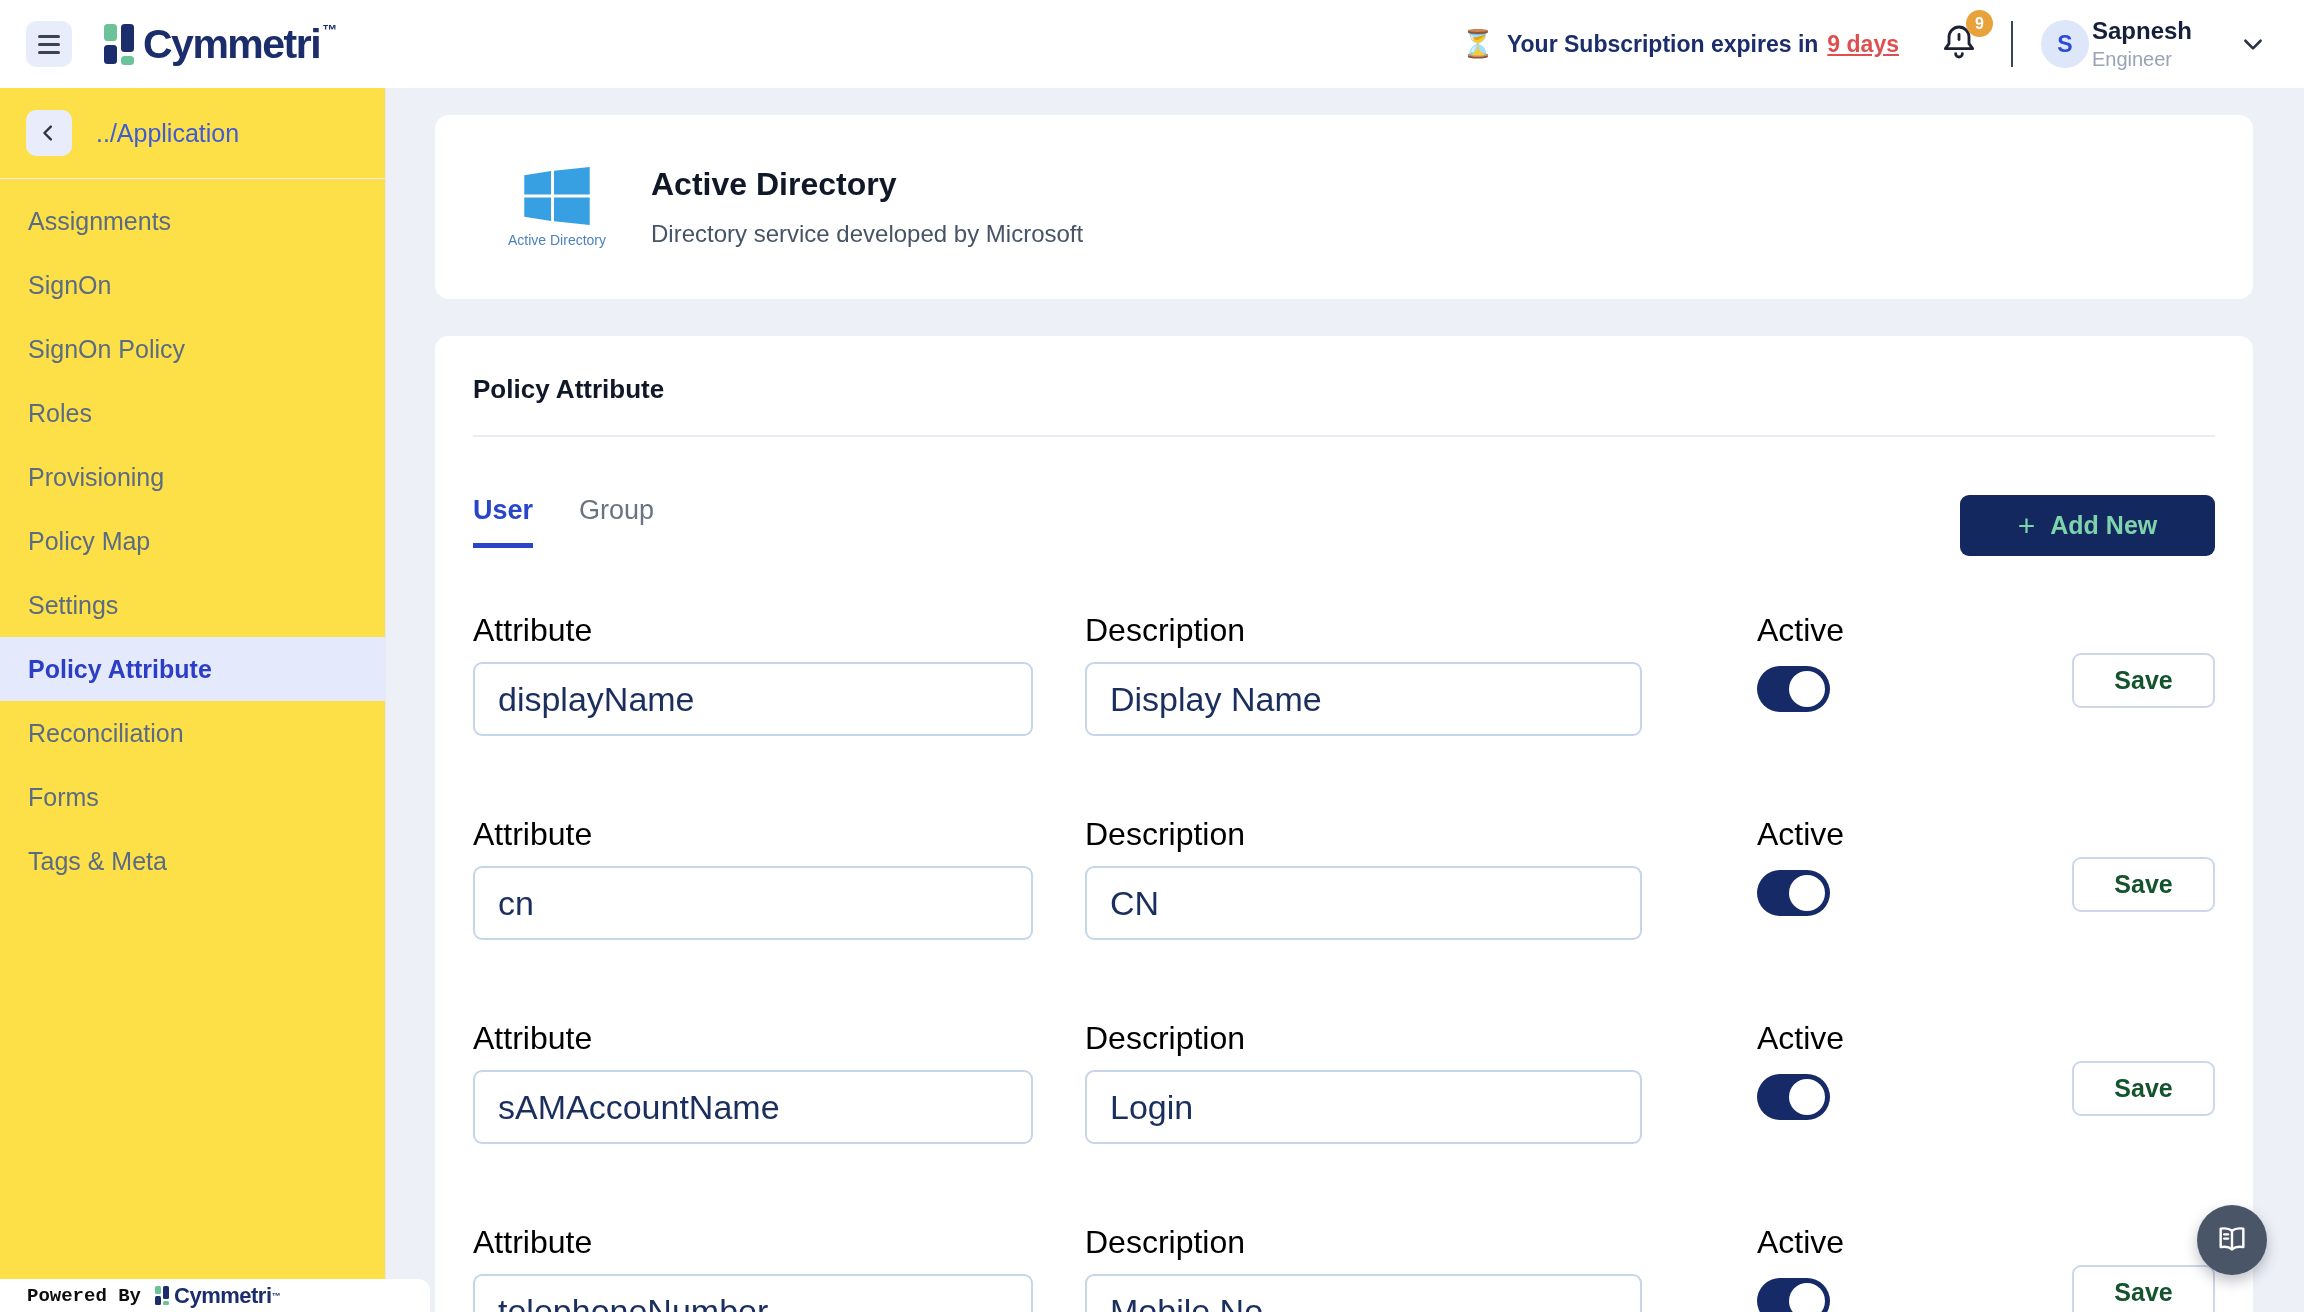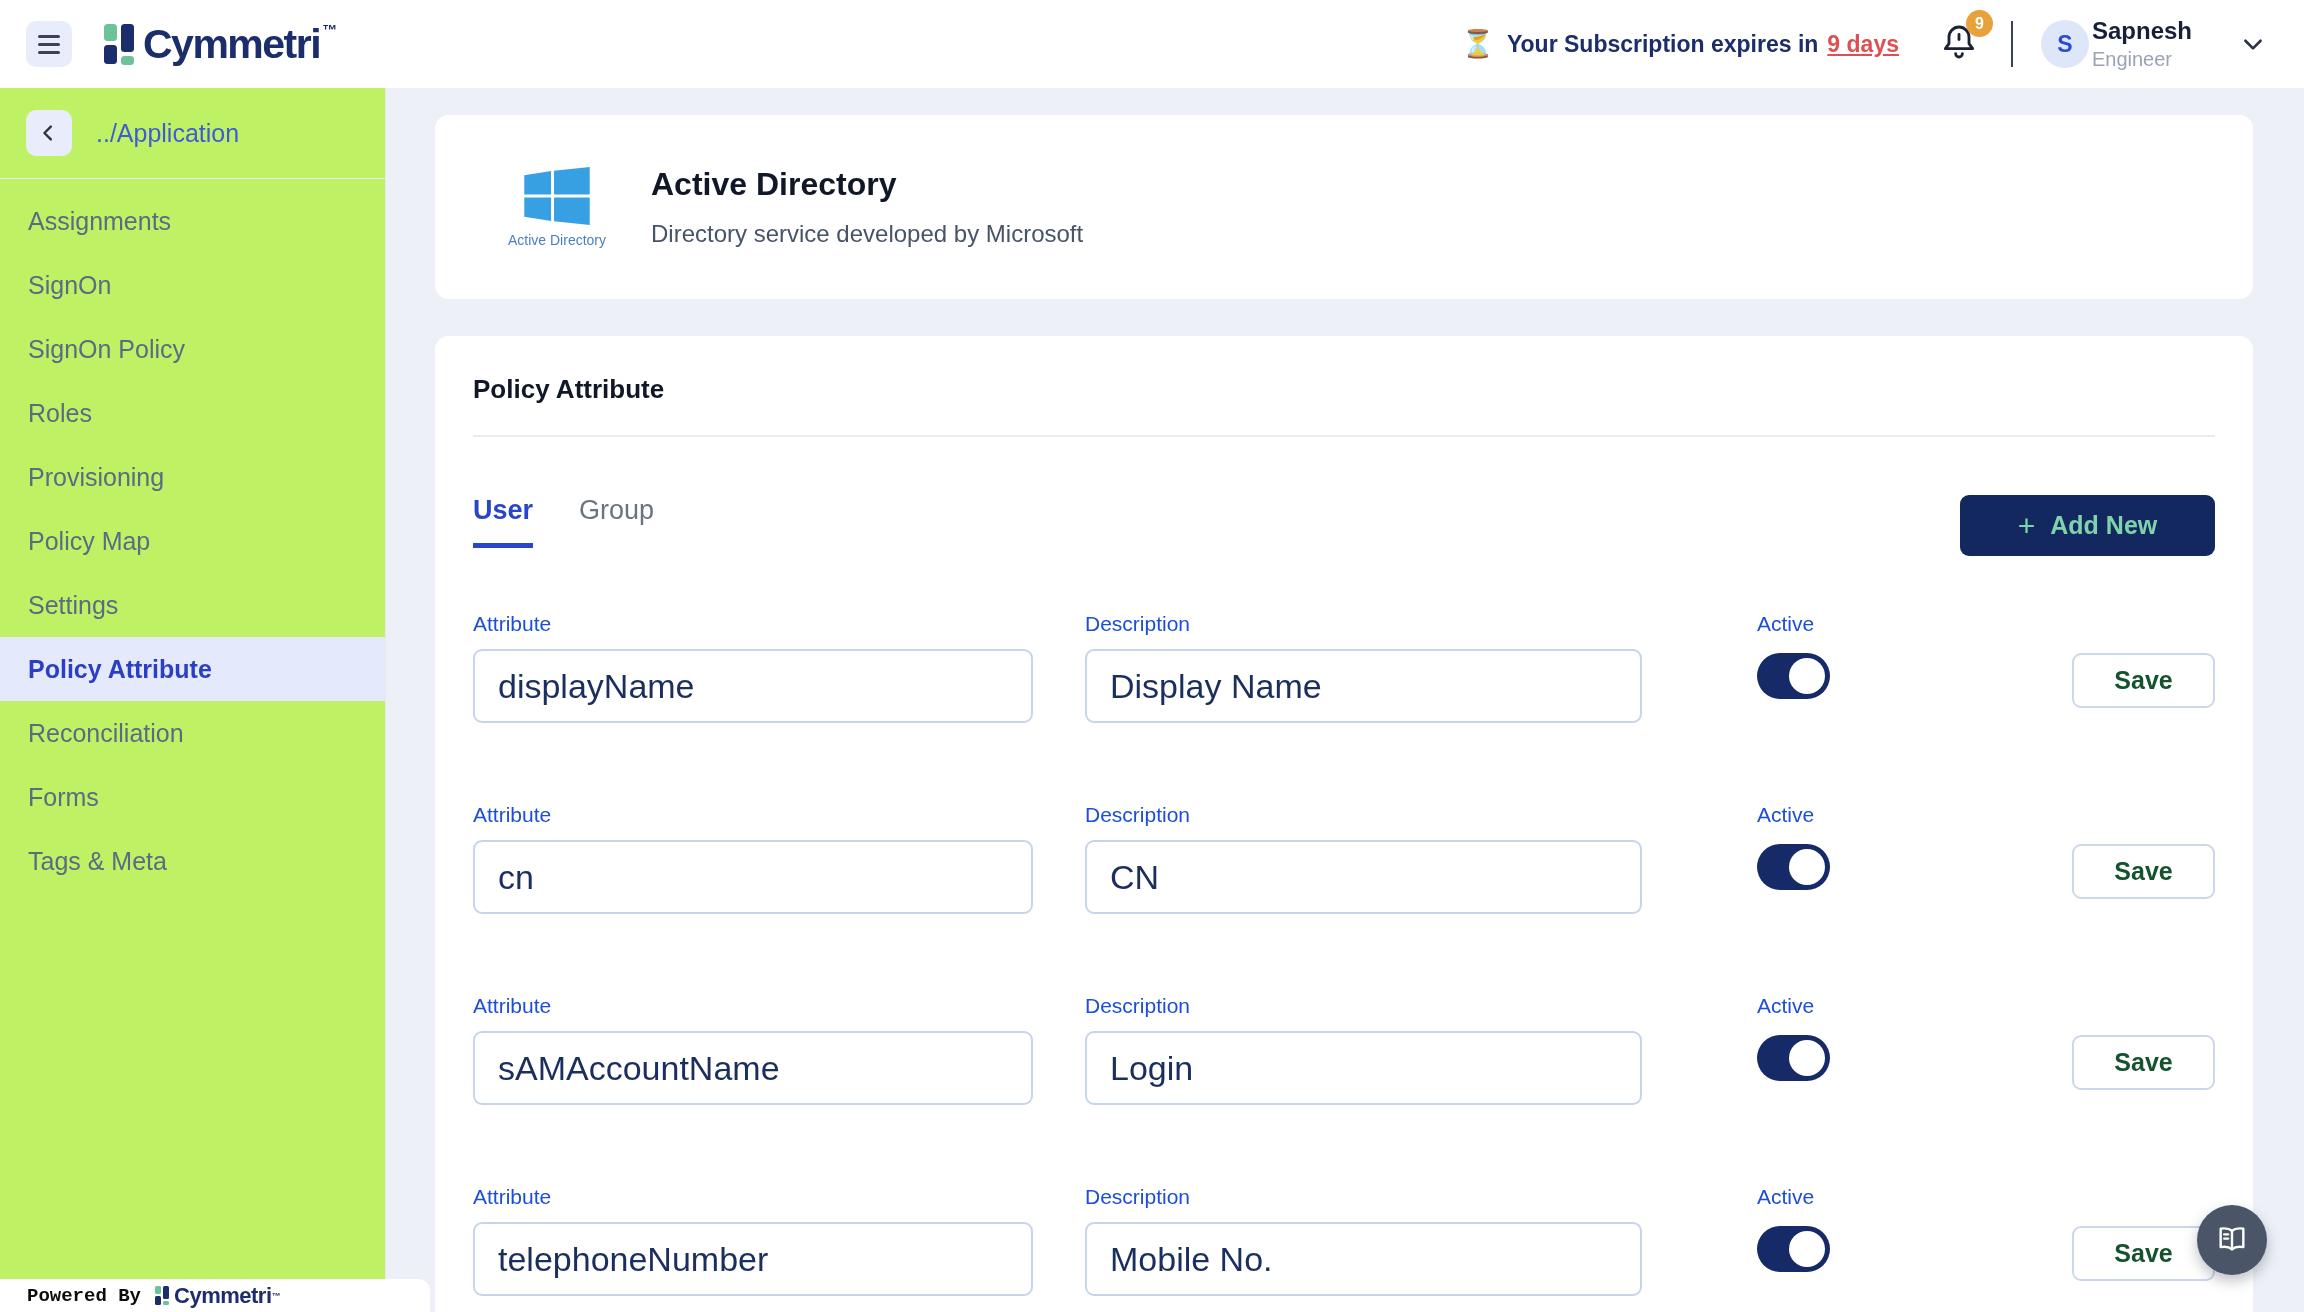--- a/index.html
+++ b/index.html
@@ -52,21 +52,21 @@
     font-weight:700; font-size:23px; display:flex; align-items:center; justify-content:center;
   }
   .user-meta{ margin-left:3px; }
   .user-name{ font-size:24px; font-weight:700; color:#16203a; }
   .user-role{ font-size:20px; color:#9aa3b5; margin-top:3px; }
   .chev-down{ margin-left:48px; margin-right:12px; }
 
   
   .sidebar{
     position:absolute; top:88px; left:0; bottom:0; width:386px;
-    background:#bef264; border-right:1px solid #e4e8f0; z-index:5;
+    background:#fde047; border-right:1px solid #e4e8f0; z-index:5;
   }
   .back-row{ display:flex; align-items:center; padding:22px 26px; border-bottom:1px solid #e6e9f1; }
   .back-btn{
     width:46px; height:46px; border-radius:10px; background:#e9edfb; border:none;
     display:flex; align-items:center; justify-content:center; cursor:pointer;
   }
   .back-label{ margin-left:24px; font-size:25px; color:#3f5bd6; cursor:pointer; }
   .nav{ padding-top:10px; }
   .nav-item{ height:64px; display:flex; align-items:center; padding-left:28px; font-size:25px; color:#5b6b83; cursor:pointer; }
   .nav-item.active{ background:#e4e9fb; color:#2b3ec6; font-weight:700; }
@@ -110,21 +110,21 @@
     margin-left:auto; width:255px; height:61px; background:#13285f; border:none; border-radius:9px;
     color:#7ed3ac; font-size:25px; font-weight:600; display:flex; align-items:center; justify-content:center;
     cursor:pointer; font-family:inherit;
   }
   .add-plus{ font-size:30px; font-weight:400; margin-right:15px; line-height:28px; }
 
   .rows{ margin-top:56px; }
   .attr-row{ display:flex; margin-bottom:80px; }
   .col-field{ width:560px; }
   .col-field.desc{ width:557px; margin-left:52px; }
-  .f-label{ font-size:21px; color:#1d4ed8; margin-bottom:13px; }
+  .f-label{ font-size:32px; color:#000000; margin-bottom:13px; }
   .f-input{
     width:100%; height:74px; border:2px solid #c7d5ea; border-radius:9px; background:#fff;
     font-size:34px; color:#1b2f5e; padding:0 23px; font-family:inherit; outline:none;
   }
   .col-active{ margin-left:115px; }
   .toggle{ width:73px; height:46px; border-radius:23px; background:#152a66; position:relative; margin-top:17px; cursor:pointer; }
   .knob{ position:absolute; right:5px; top:5px; width:36px; height:36px; border-radius:50%; background:#fff; }
   .col-save{ margin-left:auto; padding-top:41px; }
   .save-btn{
     width:143px; height:55px; background:#fff; border:2px solid #ccd7ea; border-radius:9px;

